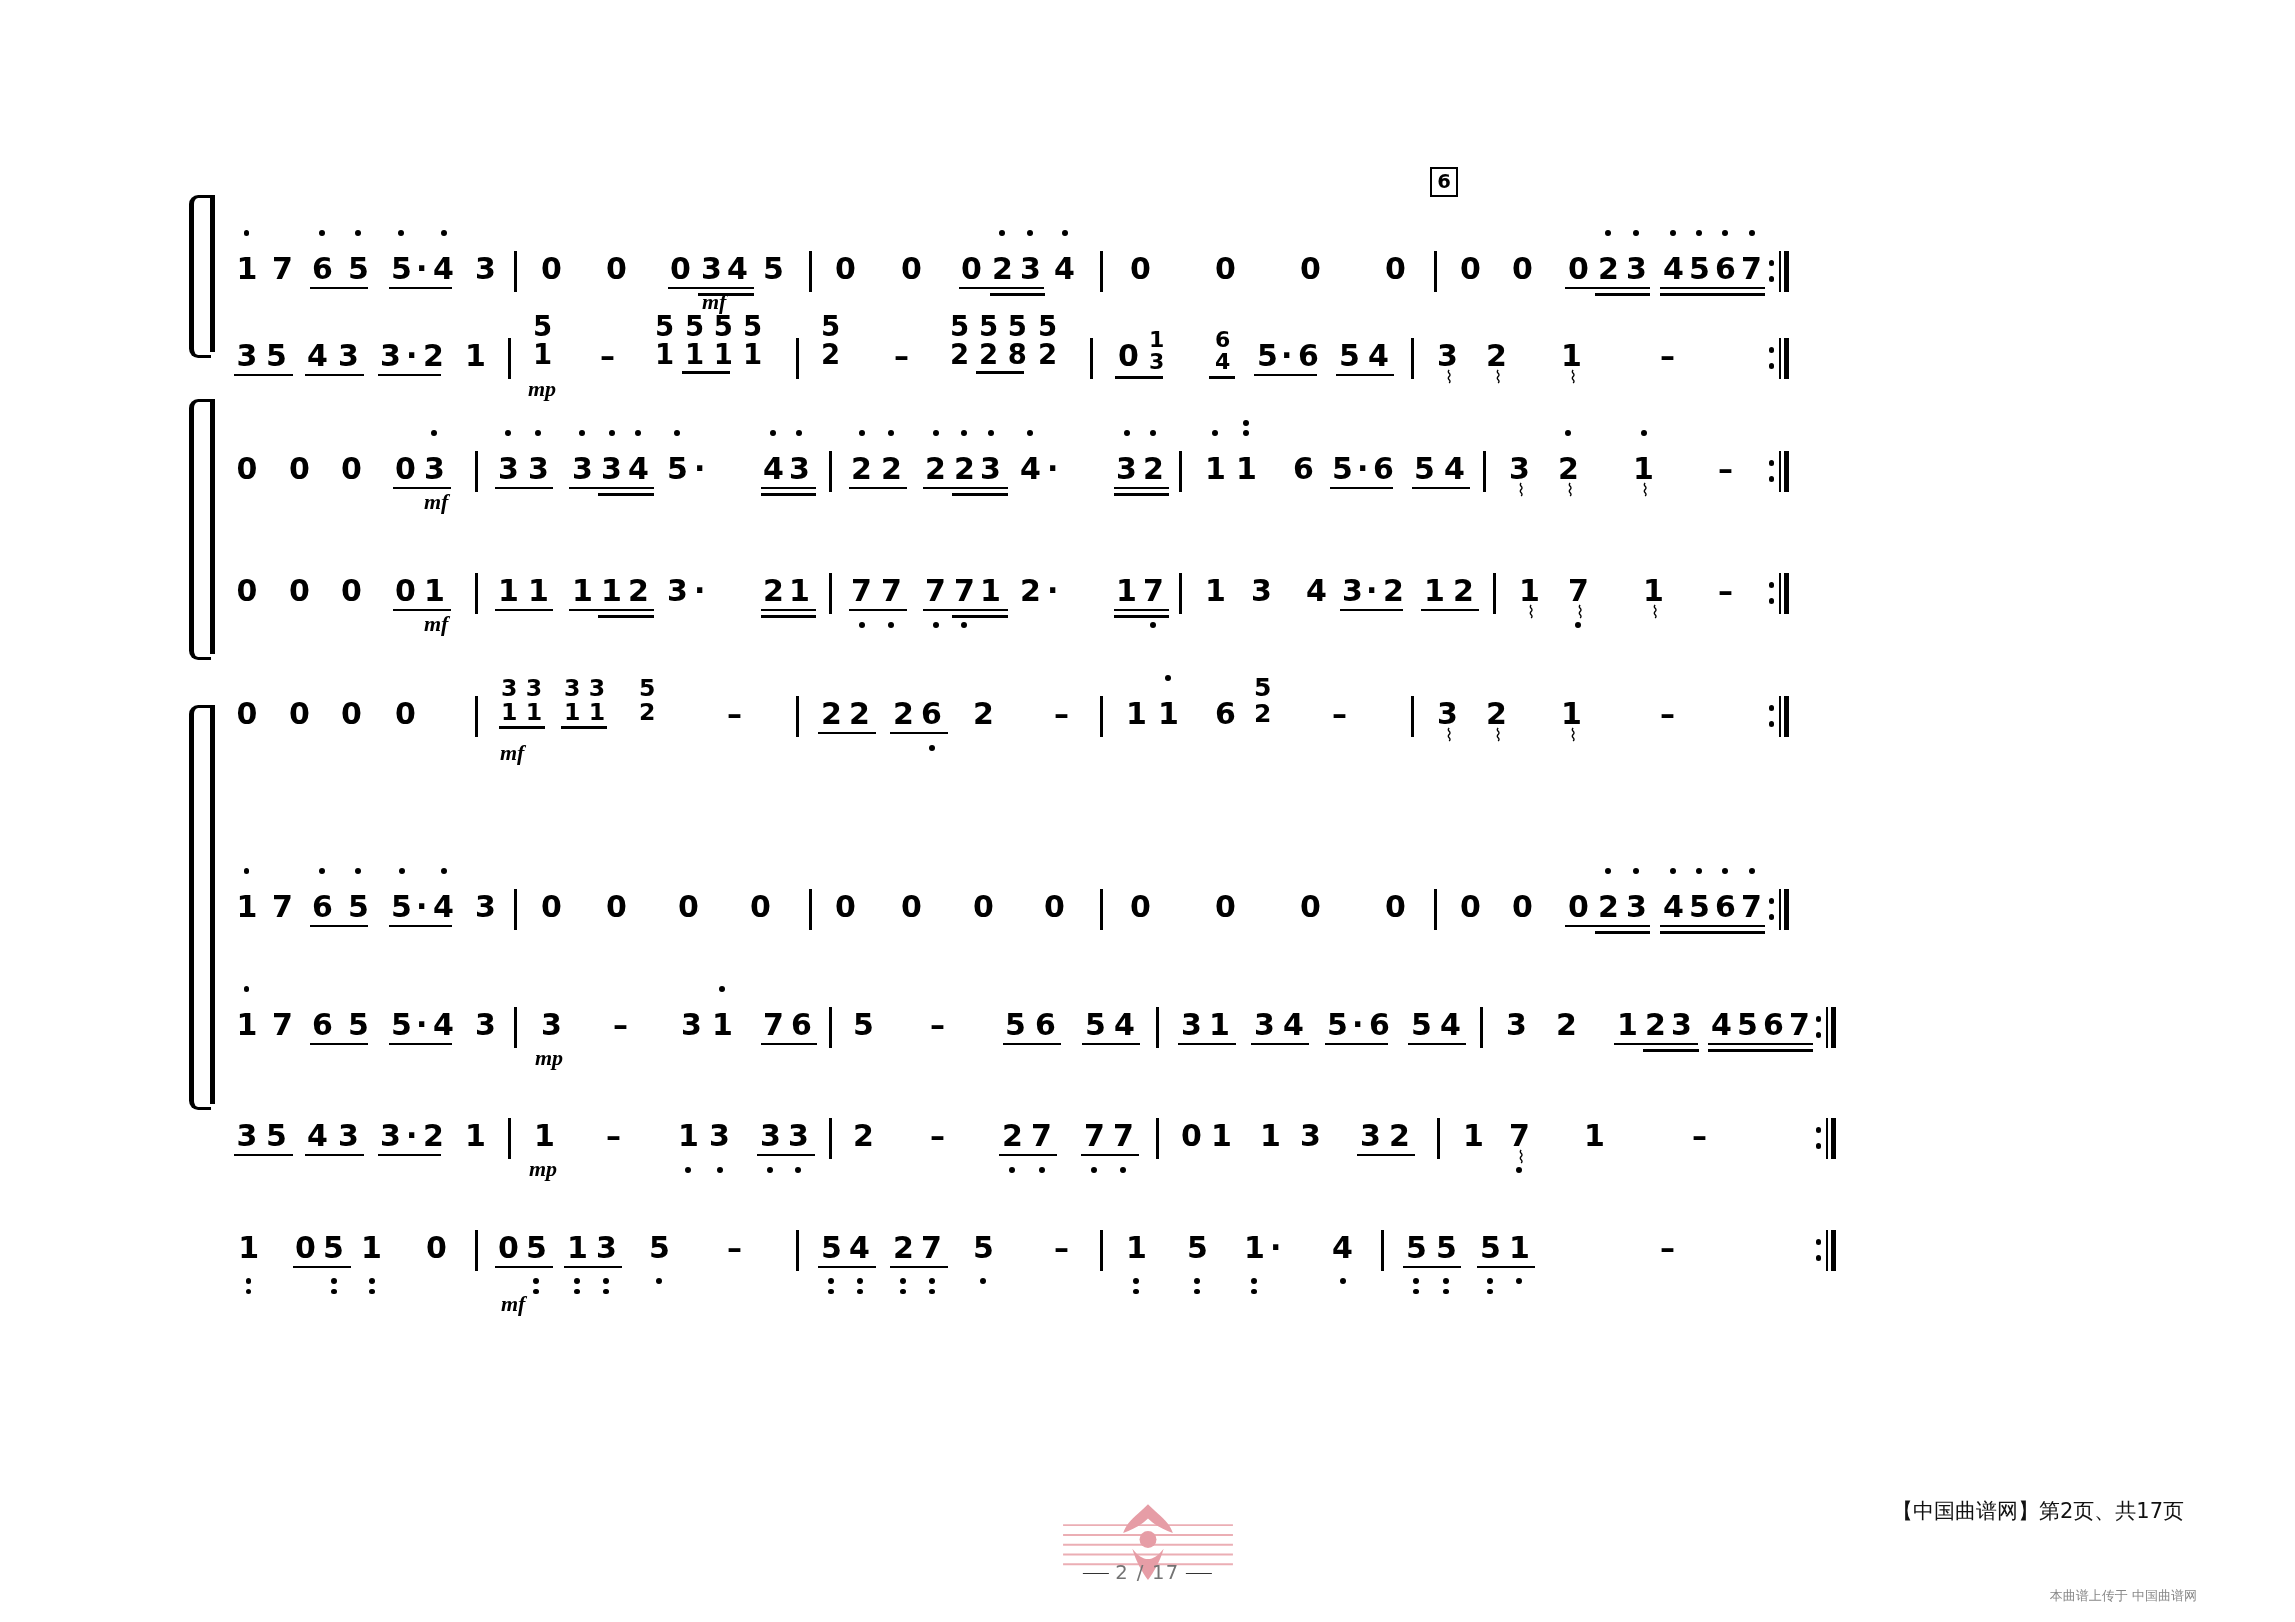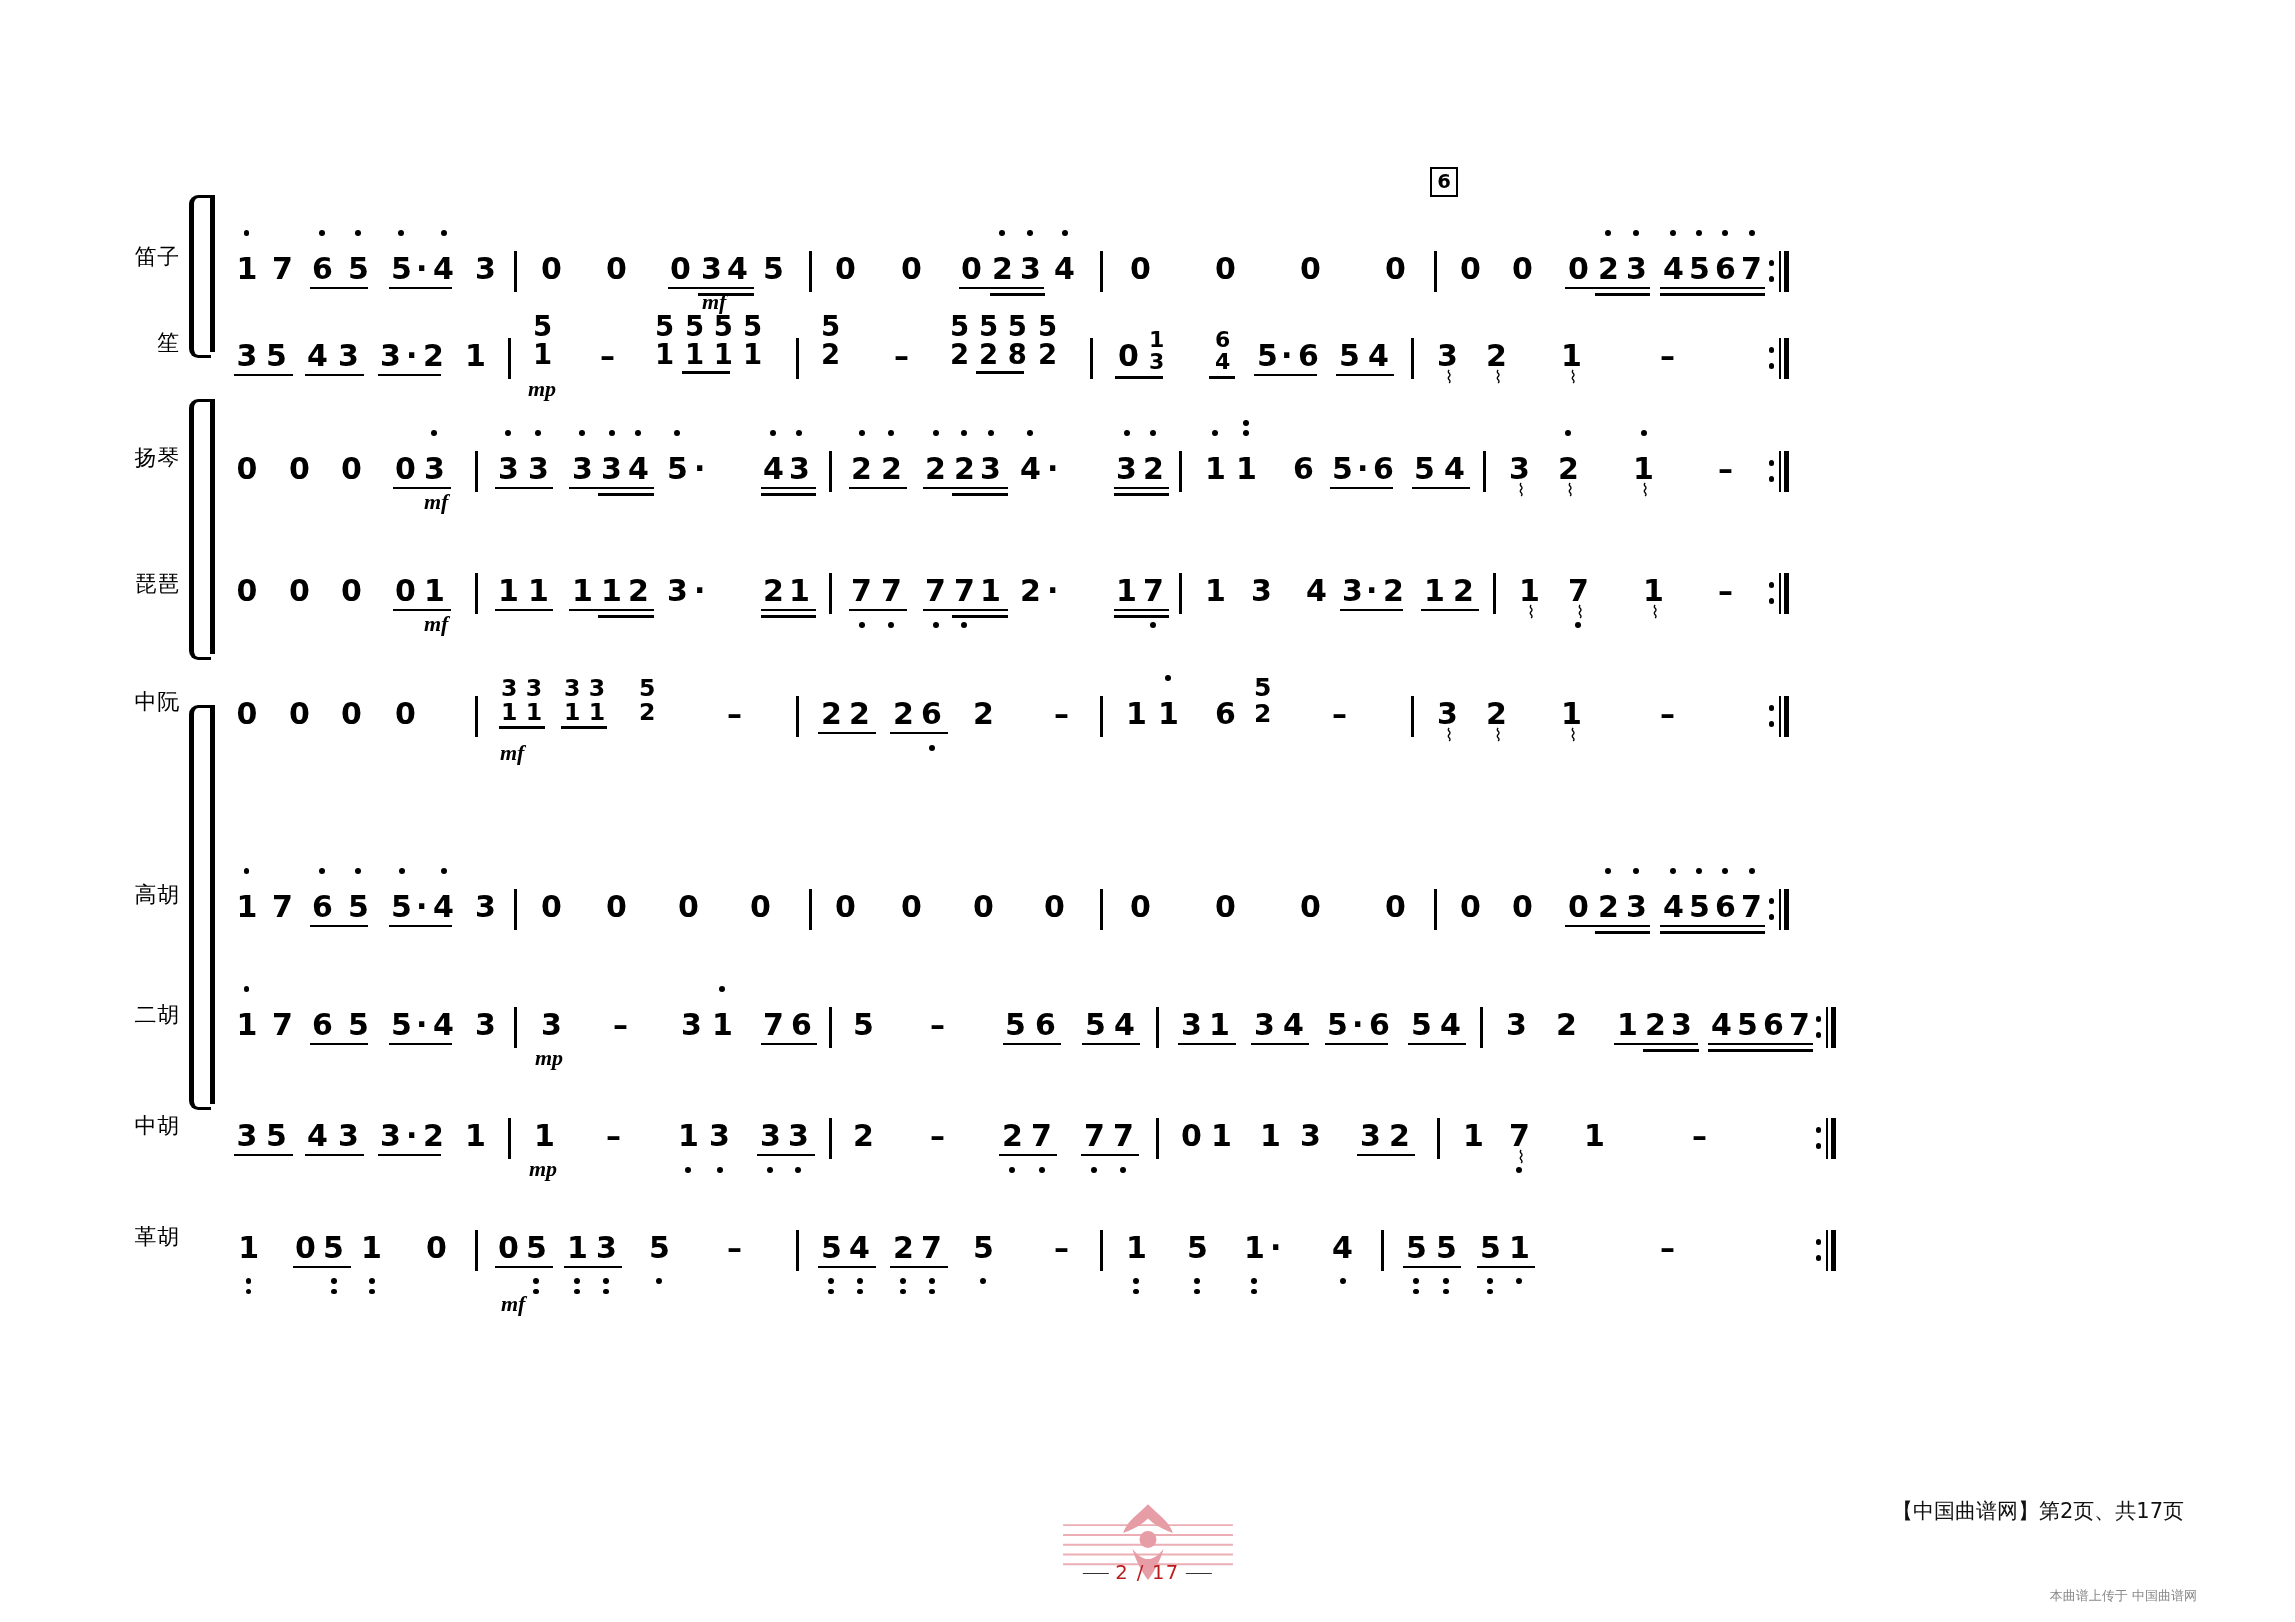--- a/index.html
+++ b/index.html
@@ -164,21 +164,21 @@
     font-size: 21px;
     color: #111;
   }
   .page-indicator {
     position: absolute;
     left: 50%;
     transform: translateX(-50%);
     bottom: 39px;
     font-family: "DejaVu Sans", sans-serif;
     font-size: 19.6px;
-    color: #b91c1c;
+    color: #737373;
     letter-spacing: 1.3px;
   }
   .page-indicator .line {
     display: inline-block;
     width: 26px;
     height: 1.3px;
     background: #333;
     vertical-align: middle;
     margin: 0 6.5px;
   }
@@ -211,31 +211,20 @@
 
     <div class="system-bracket" style="top:38px; height:157px;"></div>
     <div class="system-bar" style="top:38px; height:157px;"></div>
 
     <div class="system-bracket" style="top:242px; height:255px;"></div>
     <div class="system-bar" style="top:242px; height:255px;"></div>
 
     <div class="system-bracket" style="top:548px; height:399px;"></div>
     <div class="system-bar" style="top:548px; height:399px;"></div>
 
-    <div class="label-col">
-      <div class="inst-label" style="top:85px;">笛子</div>
-      <div class="inst-label" style="top:171px;">笙</div>
-      <div class="inst-label" style="top:286px;">扬琴</div>
-      <div class="inst-label" style="top:412px;">琵琶</div>
-      <div class="inst-label" style="top:530px;">中阮</div>
-      <div class="inst-label" style="top:723px;">高胡</div>
-      <div class="inst-label" style="top:843px;">二胡</div>
-      <div class="inst-label" style="top:954px;">中胡</div>
-      <div class="inst-label" style="top:1065px;">革胡</div>
-    </div>
 
     <div class="row" style="top:65px;">
 
       <span class="mus" style="left:16.4px;">1</span>
         <span class="odot" style="left:23.6px; bottom:65px;"></span>
       <span class="mus" style="left:52px;">7</span>
       <span class="mus" style="left:92px;">6</span>
         <span class="odot" style="left:99px; bottom:65px;"></span>
       <span class="mus" style="left:128px;">5</span>
         <span class="odot" style="left:135px; bottom:65px;"></span>

